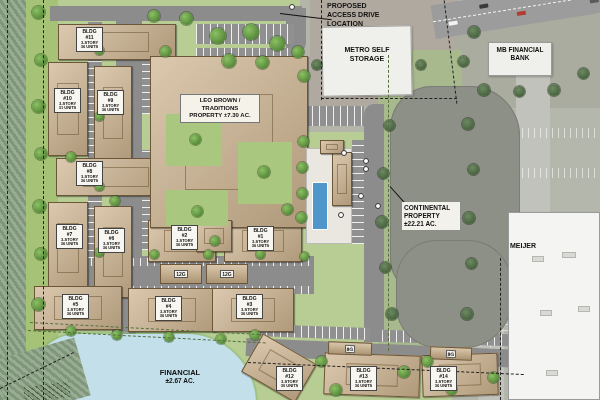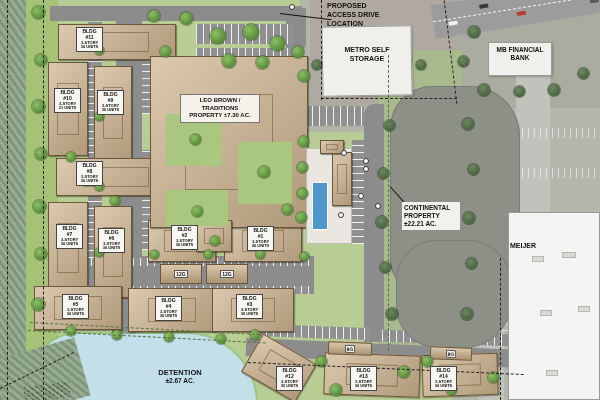--- a/index.html
+++ b/index.html
@@ -357,17 +357,17 @@
   </div>
   <div class="abs boxlabel" style="left:402px;top:202px;width:58px;font-size:6.5px;text-align:left;border:none;background:#f3f1ec">
     <div>CONTINENTAL</div>
     <div>PROPERTY</div>
     <div>±22.21 AC.</div>
   </div>
   <div class="abs floatlabel" style="left:510px;top:242px;width:44px;font-size:7px;text-align:left">
     <div>MEIJER</div>
   </div>
   <div class="abs floatlabel" style="left:142px;top:368px;width:76px;font-size:7.5px">
-    <div>DETENTION</div>
+    <div>FINANCIAL</div>
     <div style="font-size:6.5px">±2.67 AC.</div>
   </div>
 
 </div>
 
 </body></html>

